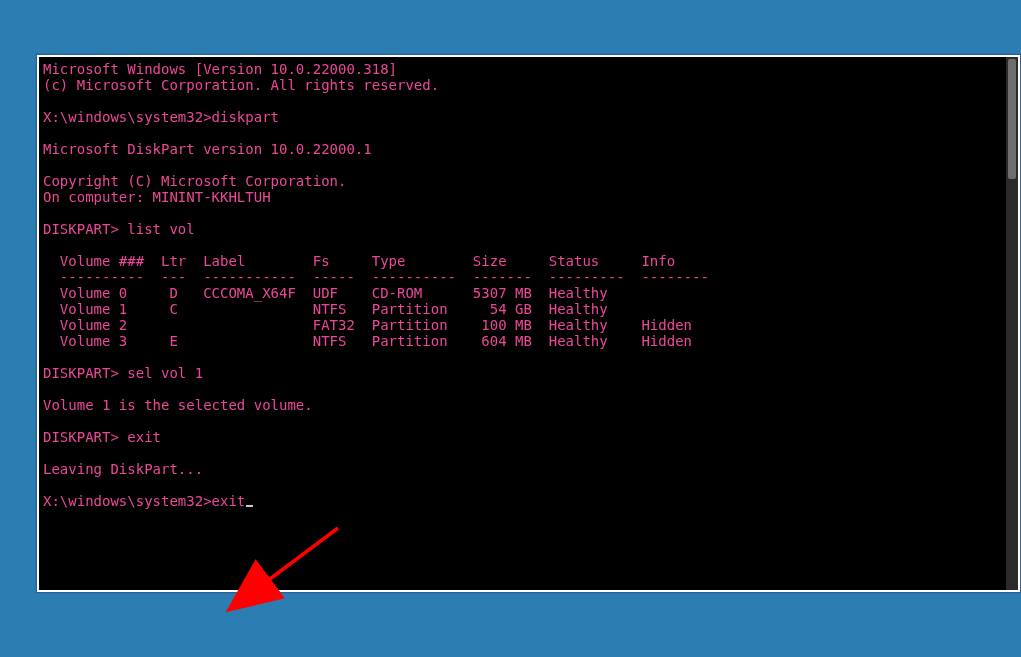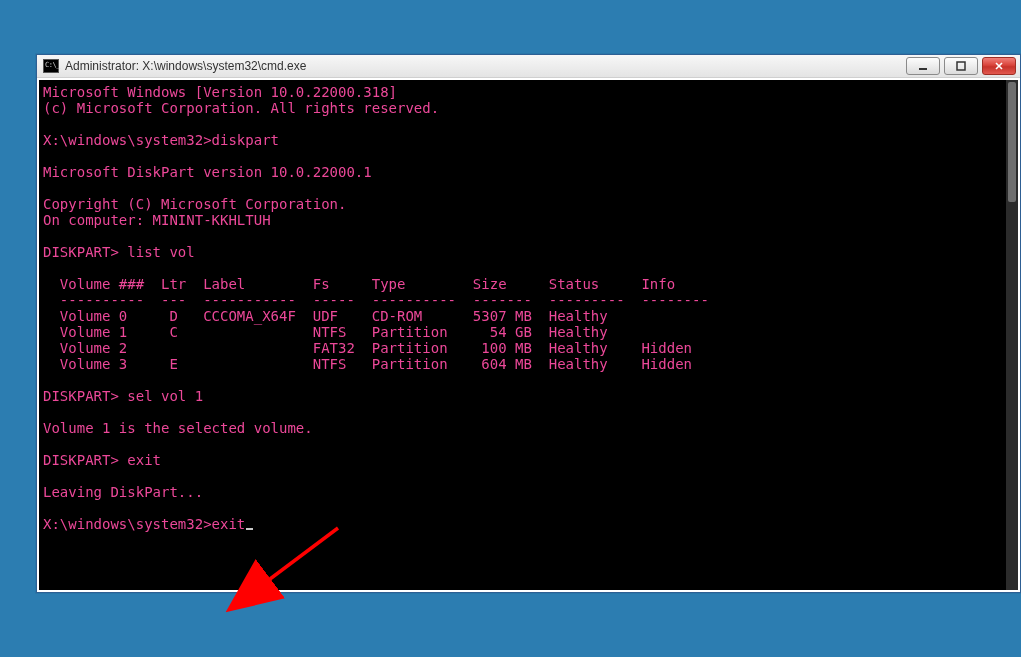--- a/index.html
+++ b/index.html
@@ -142,42 +142,20 @@
   .arrow-annotation {
     position: absolute;
     pointer-events: none;
   }
 </style>
 </head>
 <body>
 
 <div class="window">
 
-  <div class="titlebar">
-    <span class="sysicon"></span>
-    <span class="title-text">Administrator: X:\windows\system32\cmd.exe</span>
-    <div class="controls">
-      <div class="winbtn">
-        <svg width="10" height="10" viewBox="0 0 10 10">
-          <rect x="1" y="7" width="8" height="2" fill="#333"></rect>
-        </svg>
-      </div>
-      <div class="winbtn">
-        <svg width="10" height="10" viewBox="0 0 10 10">
-          <rect x="1" y="1" width="8" height="8" fill="none" stroke="#333" stroke-width="1.5"></rect>
-        </svg>
-      </div>
-      <div class="winbtn close">
-        <svg width="10" height="10" viewBox="0 0 10 10">
-          <line x1="2" y1="2" x2="8" y2="8" stroke="#fff" stroke-width="1.6"></line>
-          <line x1="8" y1="2" x2="2" y2="8" stroke="#fff" stroke-width="1.6"></line>
-        </svg>
-      </div>
-    </div>
-  </div>
 
   <div class="client">
     <div class="terminal-wrap">
       <div class="terminal" id="terminal-content"><div>Microsoft Windows [Version 10.0.22000.318]</div><div>(c) Microsoft Corporation. All rights reserved.</div><div>&nbsp;</div><div>X:\windows\system32&gt;diskpart</div><div>&nbsp;</div><div>Microsoft DiskPart version 10.0.22000.1</div><div>&nbsp;</div><div>Copyright (C) Microsoft Corporation.</div><div>On computer: MININT-KKHLTUH</div><div>&nbsp;</div><div>DISKPART&gt; list vol</div><div>&nbsp;</div><div>  Volume ###  Ltr  Label        Fs     Type        Size     Status     Info</div><div>  ----------  ---  -----------  -----  ----------  -------  ---------  --------</div><div>  Volume 0     D   CCCOMA_X64F  UDF    CD-ROM      5307 MB  Healthy</div><div>  Volume 1     C                NTFS   Partition     54 GB  Healthy</div><div>  Volume 2                      FAT32  Partition    100 MB  Healthy    Hidden</div><div>  Volume 3     E                NTFS   Partition    604 MB  Healthy    Hidden</div><div>&nbsp;</div><div>DISKPART&gt; sel vol 1</div><div>&nbsp;</div><div>Volume 1 is the selected volume.</div><div>&nbsp;</div><div>DISKPART&gt; exit</div><div>&nbsp;</div><div>Leaving DiskPart...</div><div>&nbsp;</div><div>X:\windows\system32&gt;exit<span class="cursor"></span></div></div>
       <div class="scrollbar">
         <div class="thumb"></div>
       </div>
     </div>
   </div>
 </div>

